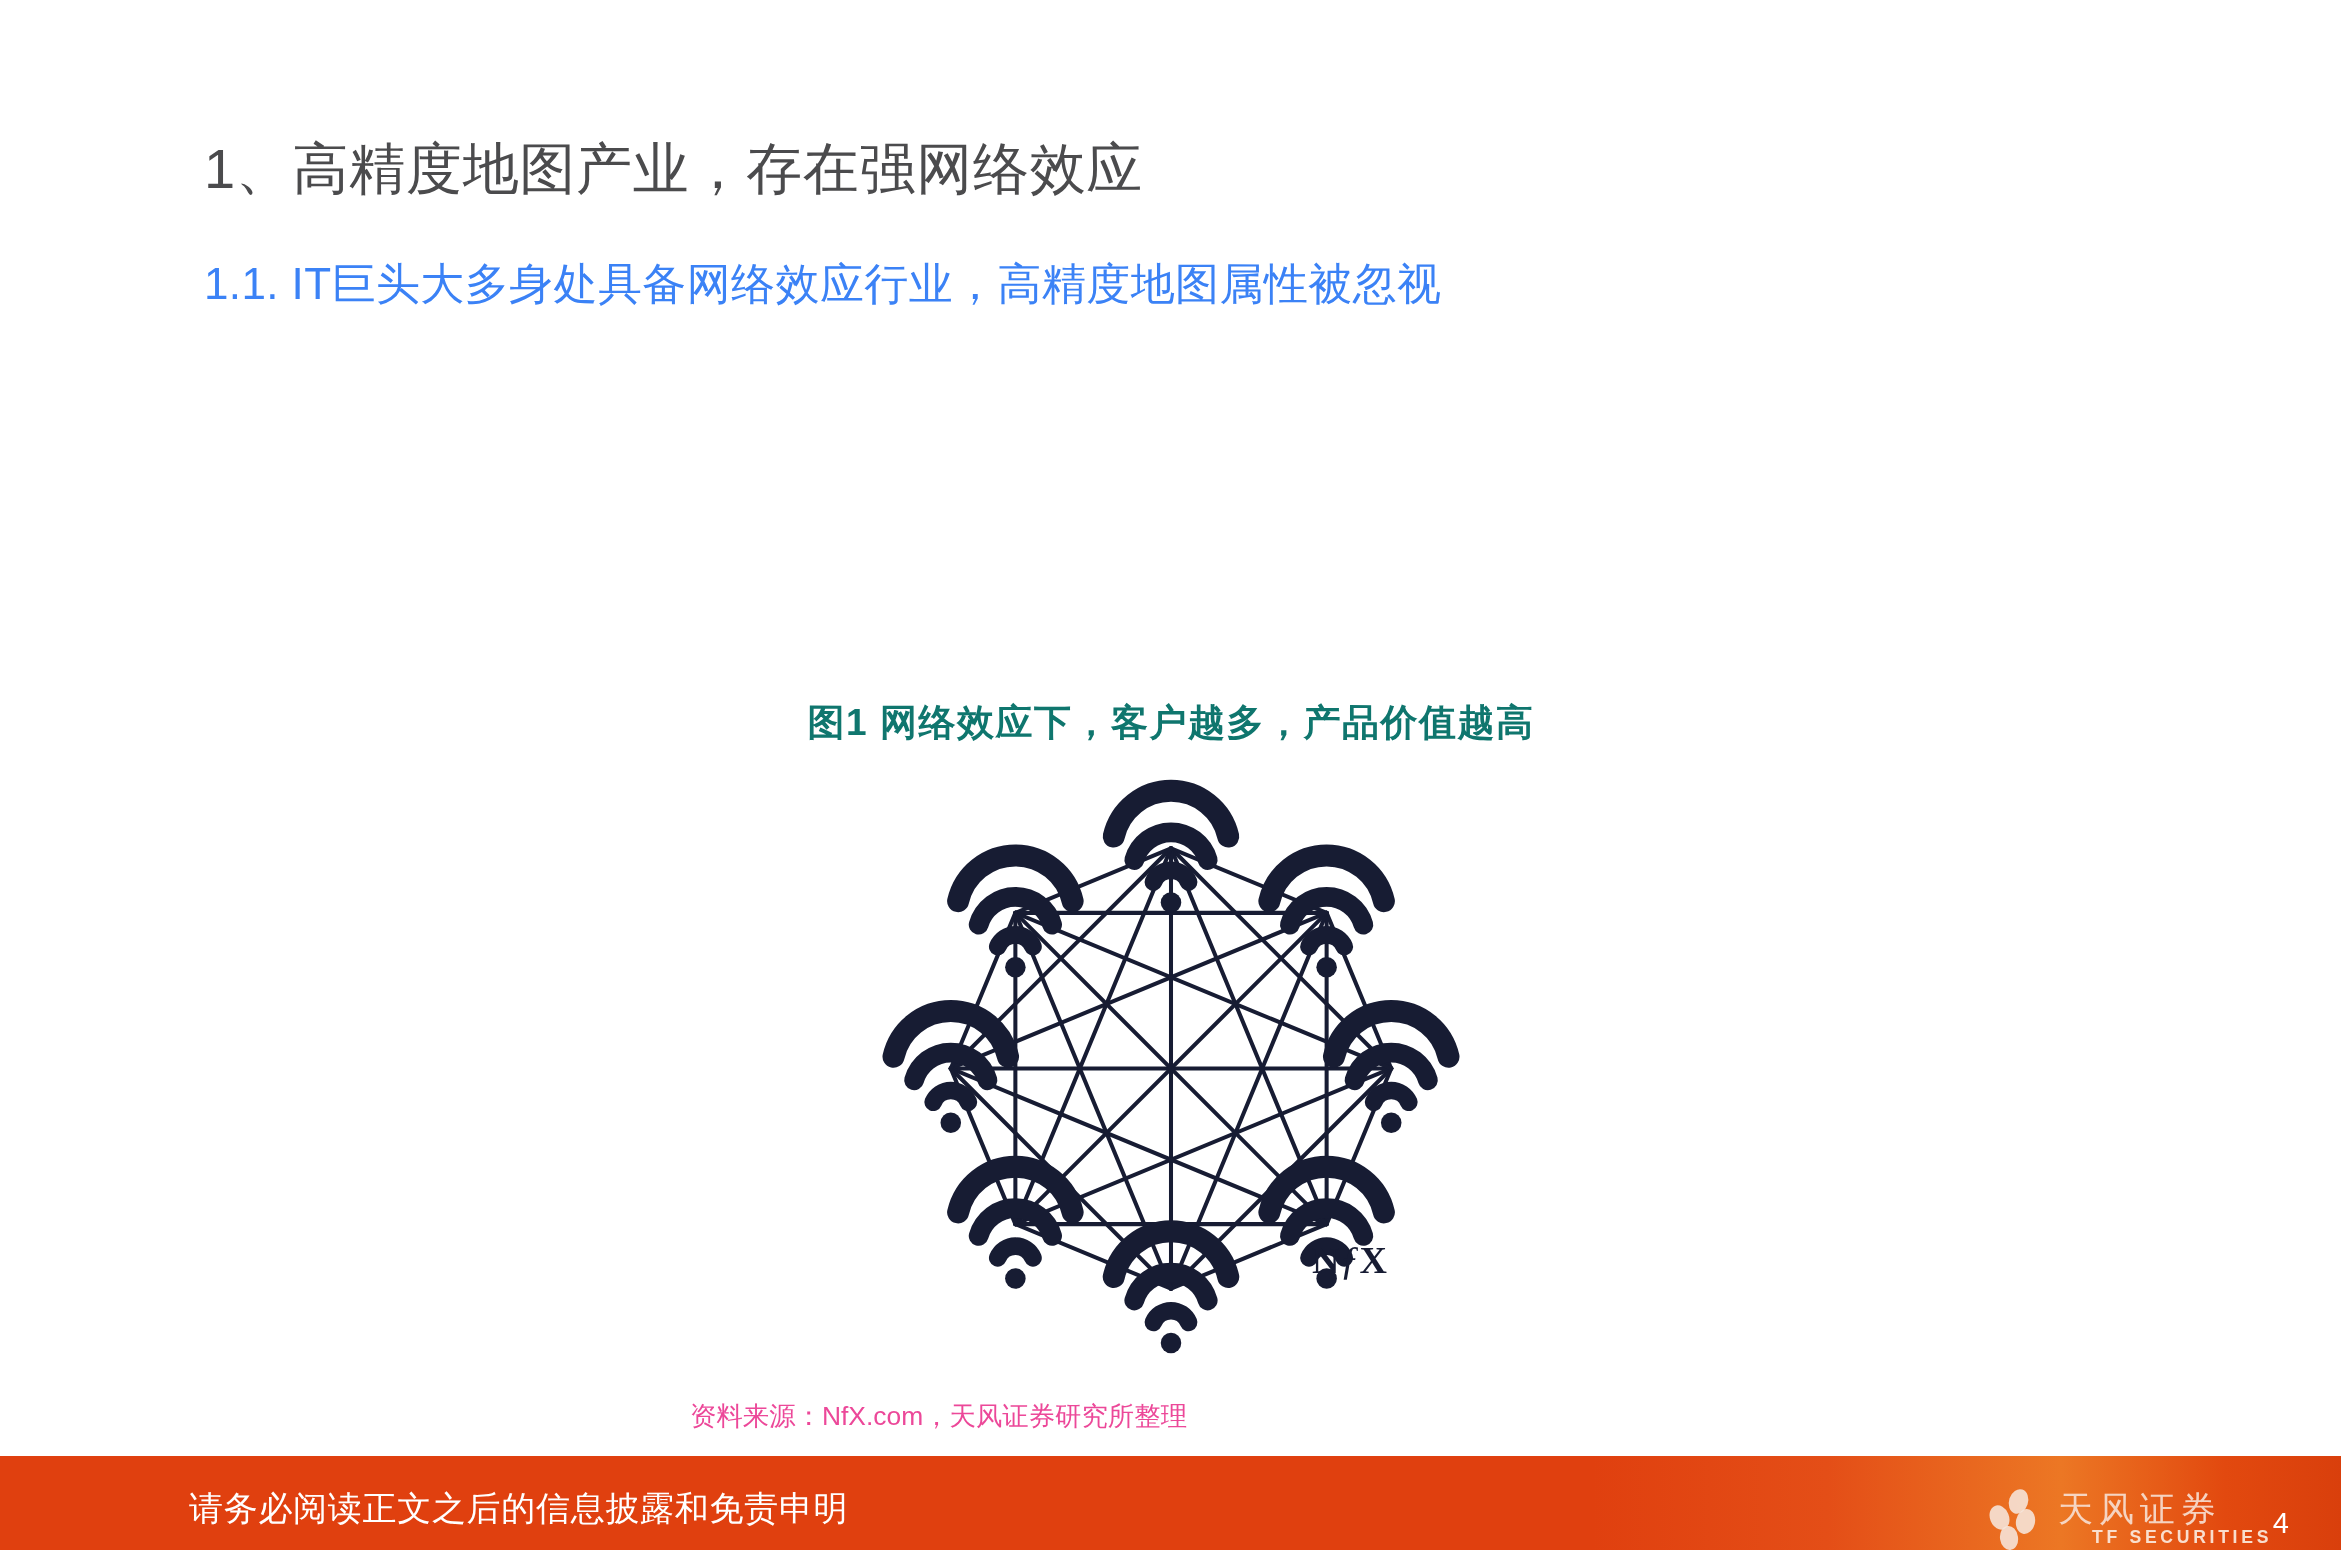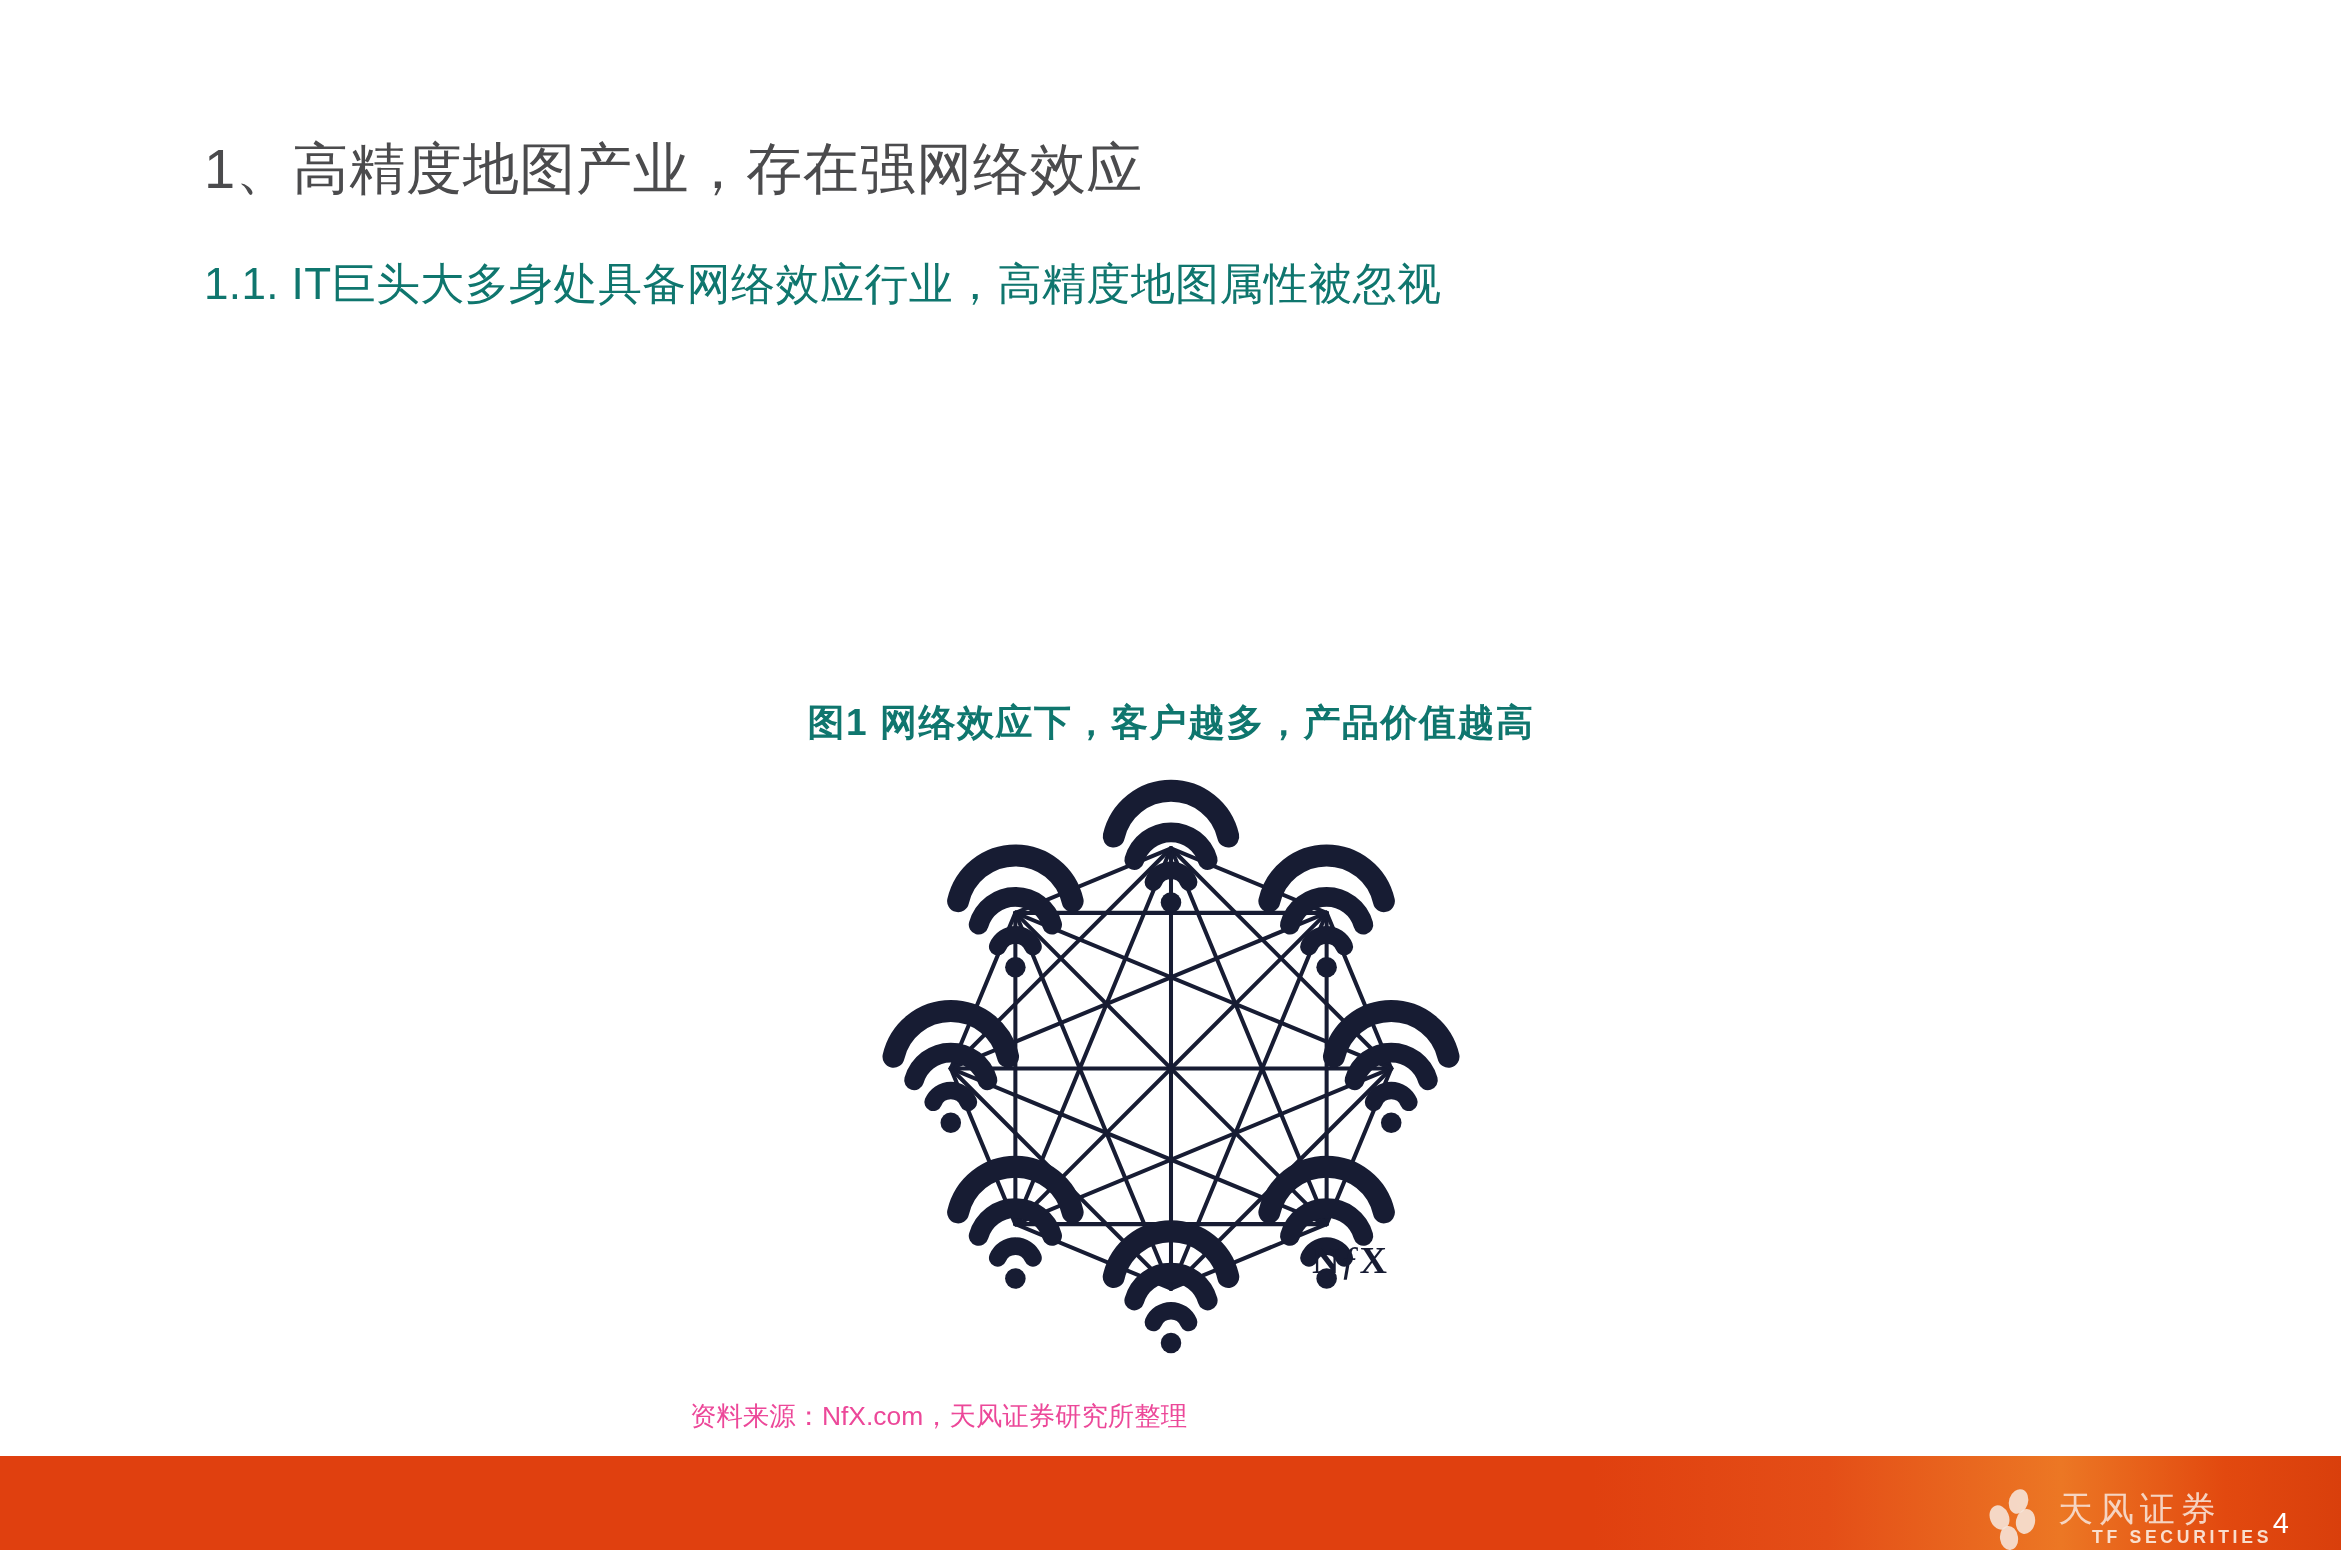--- a/index.html
+++ b/index.html
@@ -29,21 +29,21 @@
     font-weight: 400;
     letter-spacing: 0.7px;
     white-space: nowrap;
   }
   .heading-2 {
     position: absolute;
     left: 204px;
     top: 259px;
     font-size: 44px;
     line-height: 1.15;
-    color: #0f766e;
+    color: #3b82f6;
     font-weight: 400;
     letter-spacing: 0.4px;
     white-space: nowrap;
   }
 
   
   .body-para {
     position: absolute;
     left: 204px;
     top: 378px;
@@ -290,17 +290,18 @@
       <span class="m1"></span>
         <span class="m2"></span>
         <span class="m3"></span>
         <span class="m4"></span>
     </div>
     <div class="cn">天风证券</div>
     <div class="en">TF SECURITIES</div>
   </div>
 
 
+  <div class="footer-text">请务必阅读正文之后的信息披露和免责申明</div>
 
   <div class="page-number">4</div>
 
 </div>
 
 
 </body></html>

